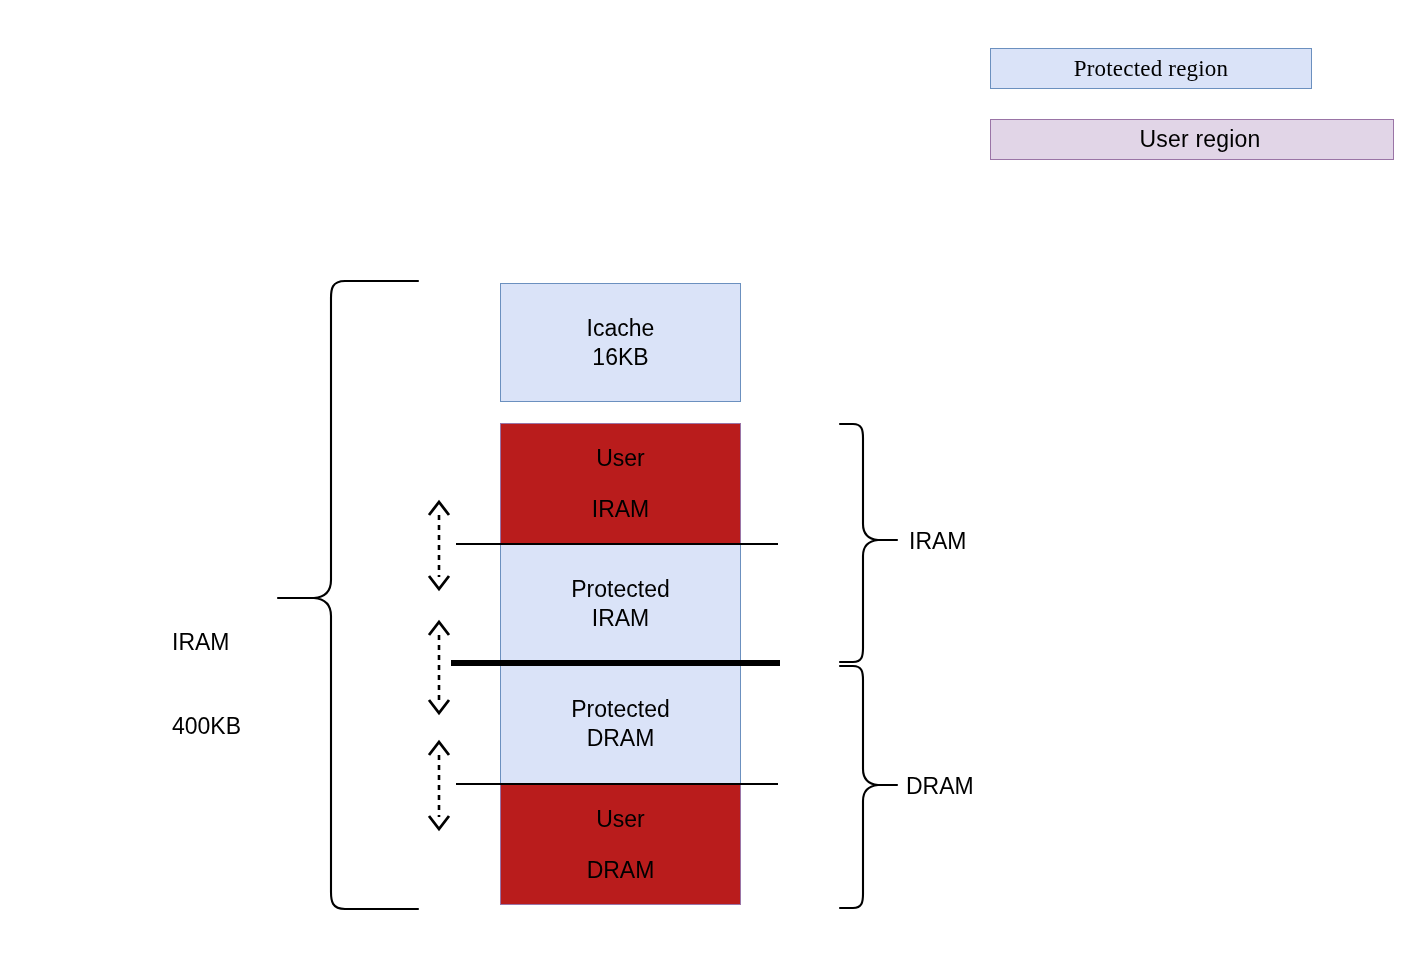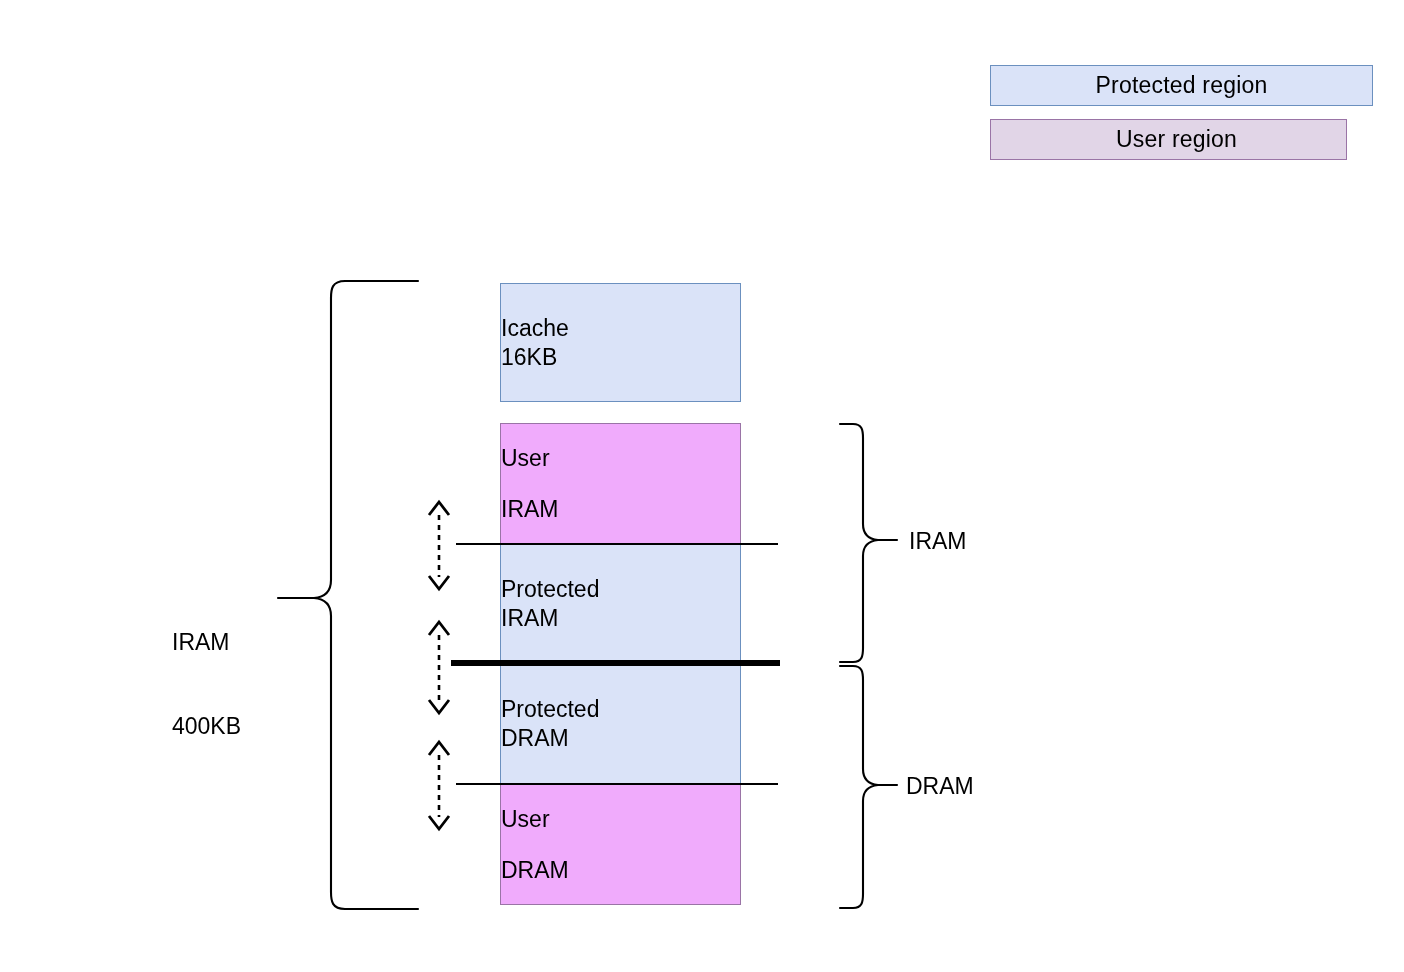--- a/index.html
+++ b/index.html
@@ -25,53 +25,54 @@
     position: absolute;
     box-sizing: border-box;
     display: flex;
     align-items: center;
     justify-content: center;
     font-size: 23px;
     color: #000000;
     letter-spacing: 0.2px;
   }
   #legend-protected {
-    left: 990px; top: 65px;
-    width: 383px; height: 41px;
+    left: 990px; top: 48px;
+    width: 322px; height: 41px;
     background: #dae3f8;
     border: 1.6px solid #6b90bf;
+    font-family: Liberation Serif, serif;
   }
   #legend-user {
     left: 990px; top: 119px;
-    width: 357px; height: 41px;
+    width: 404px; height: 41px;
     background: #e1d5e7;
     border: 1.6px solid #9a74a6;
     padding-left: 16px;
   }
   
   .mem-block {
     position: absolute;
     box-sizing: border-box;
     left: 500px;
     width: 241px;
     display: flex;
     flex-direction: column;
-    align-items: flex-start;
+    align-items: center;
     justify-content: center;
     font-size: 23px;
     line-height: 1.22;
     color: #000000;
     text-align: center;
   }
   .mem-block.blue {
     background: #dae3f8;
     border: 1.6px solid #6b90bf;
   }
   .mem-block.purple {
-    background: #f0abfc;
+    background: #b91c1c;
     border: 1.6px solid #9a74a6;
     gap: 22px;
   }
   #block-icache       { top: 283px; height: 119px; }
   #block-user-iram    { top: 423px; height: 121px; }
   #block-prot-iram    { top: 544px; height: 119px; }
   #block-prot-dram    { top: 663px; height: 121px; }
   #block-user-dram    { top: 784px; height: 121px; }
 
   

